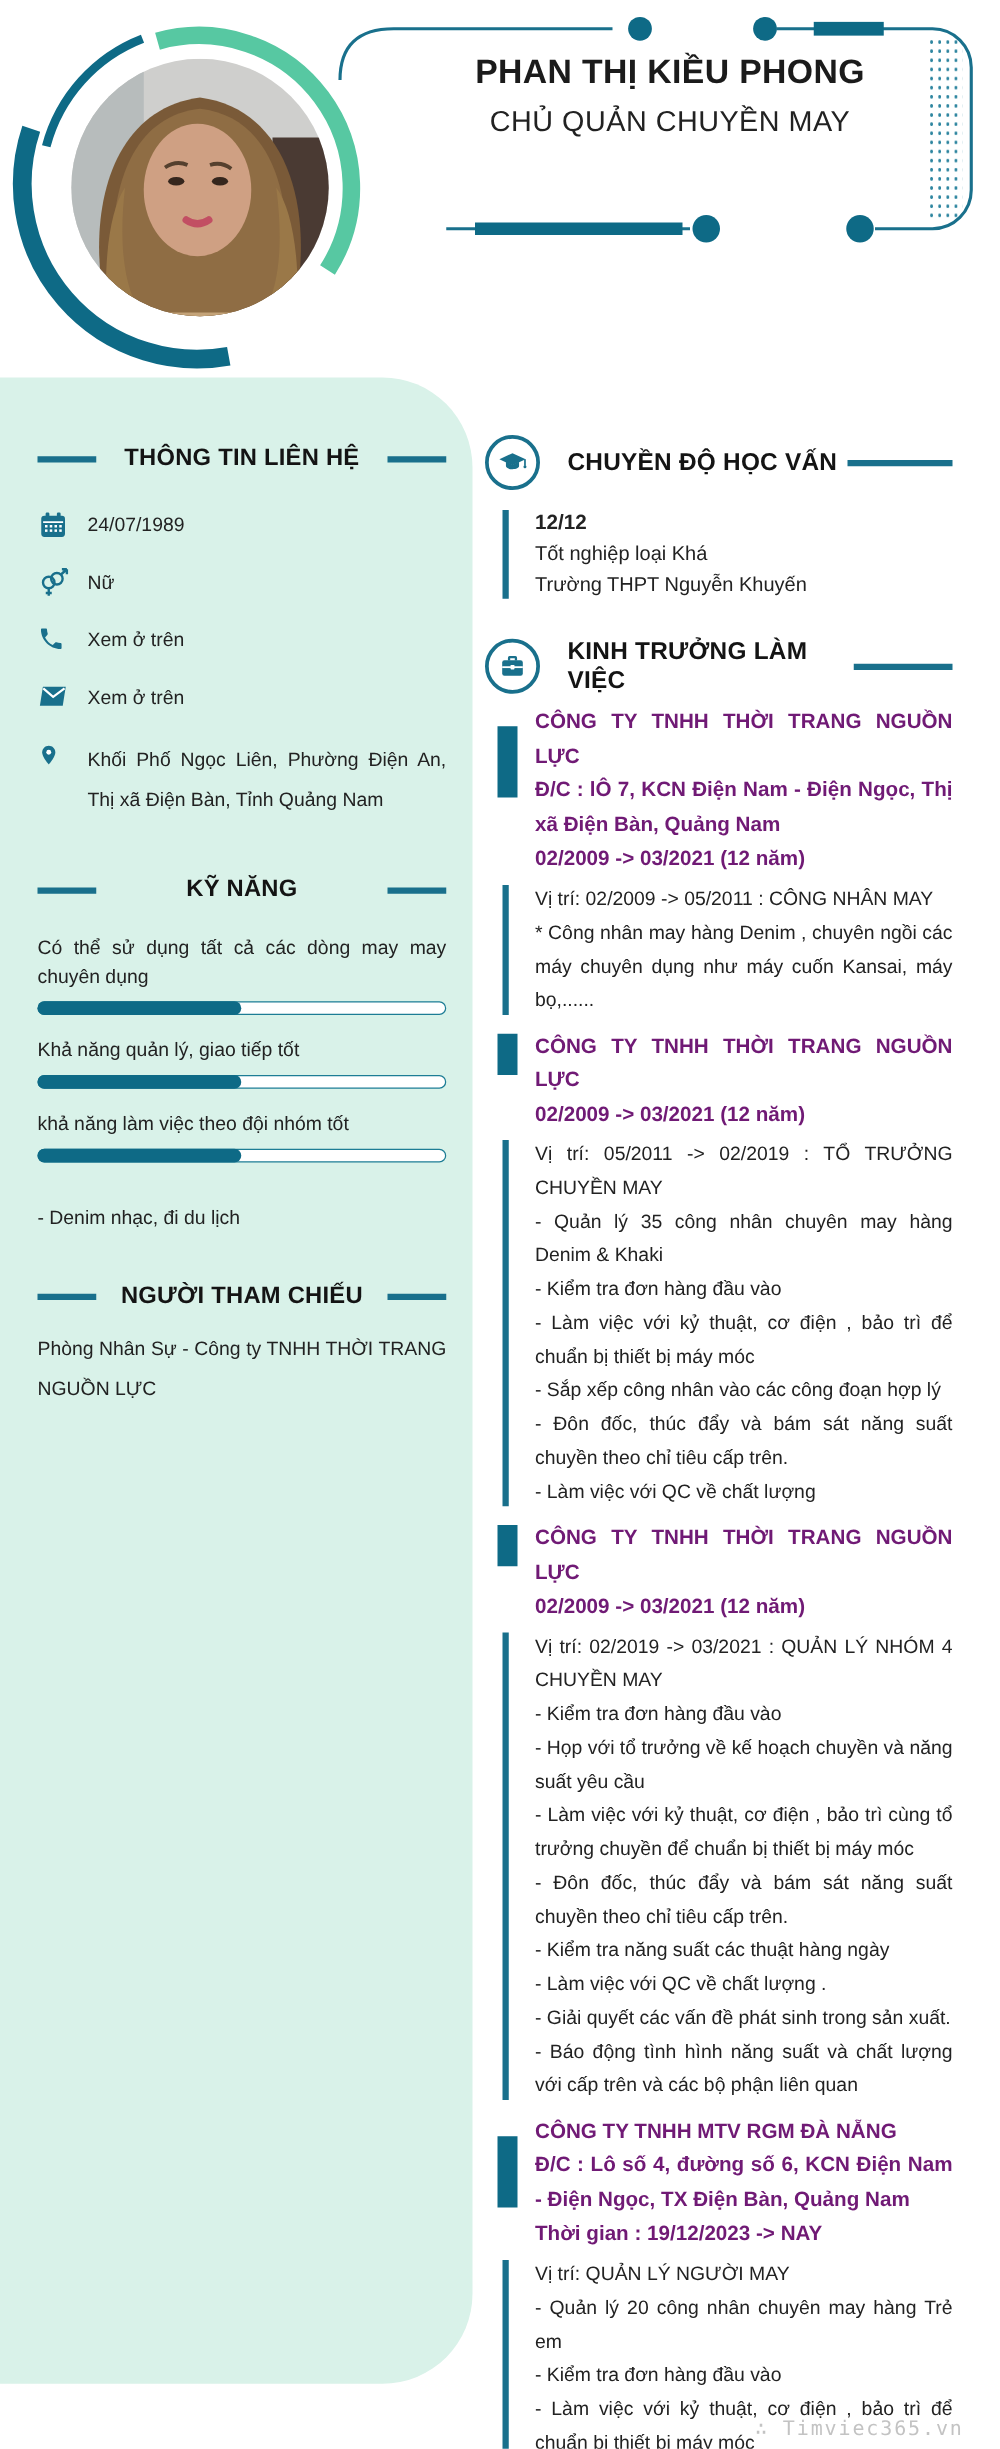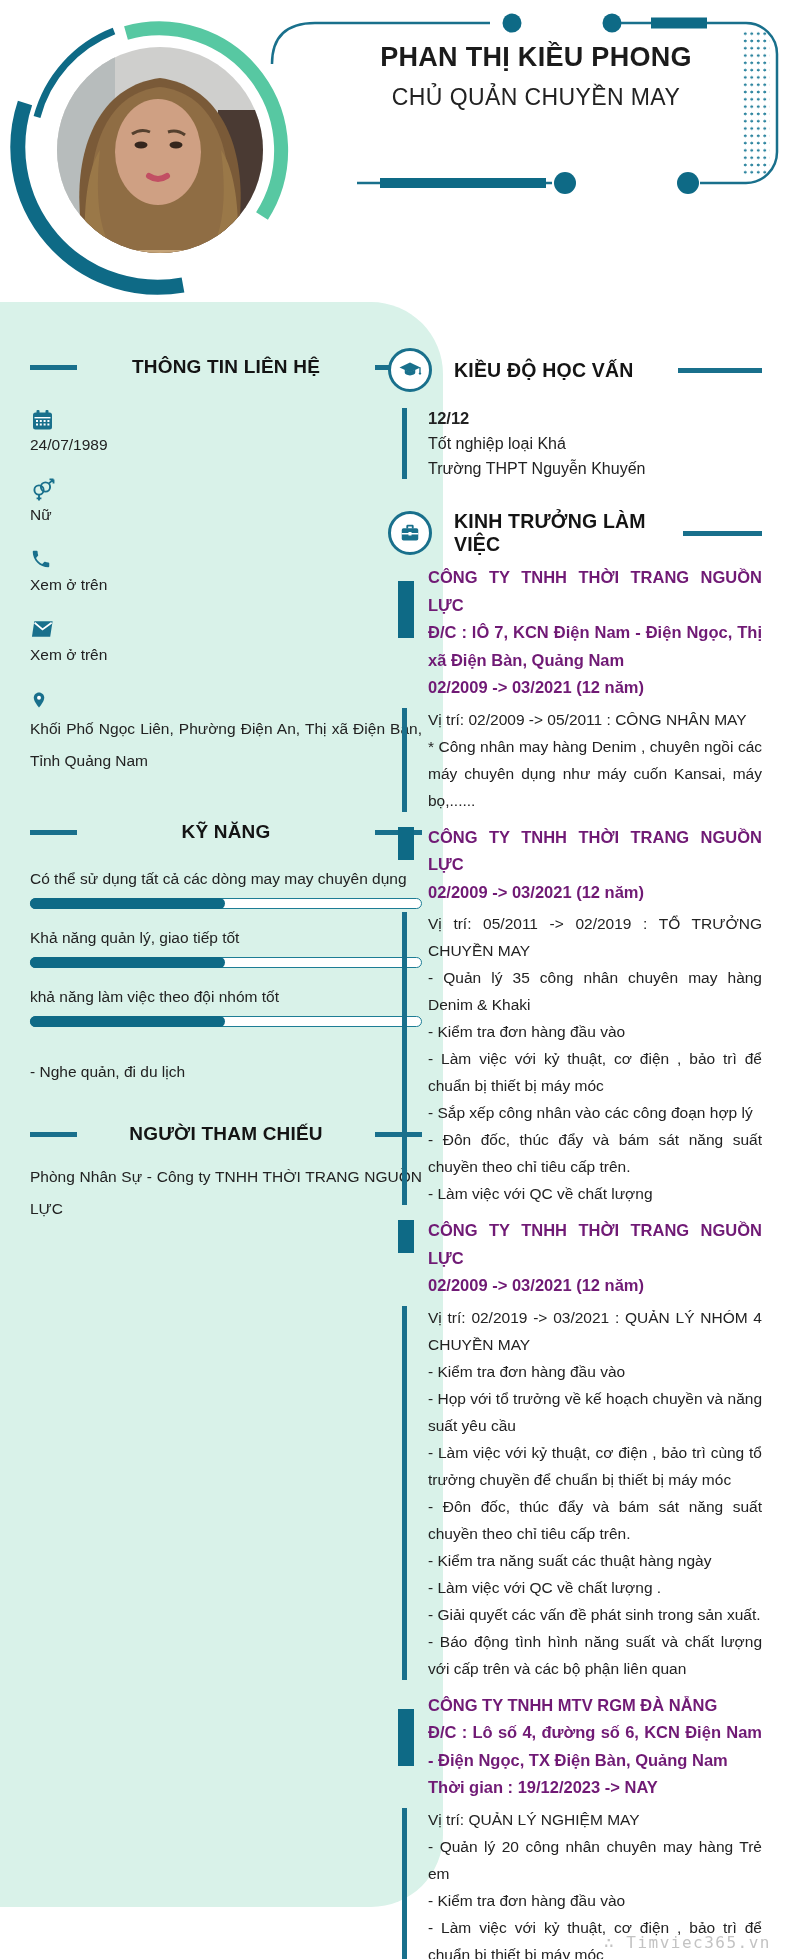--- a/index.html
+++ b/index.html
@@ -10,28 +10,28 @@
   
   .hdr-svg{position:absolute;left:0;top:0;}
   .name{position:absolute;left:330px;top:42px;width:412px;text-align:center;
     font-size:27px;font-weight:bold;color:#1b1b1b;letter-spacing:.3px;}
   .role{position:absolute;left:330px;top:84px;width:412px;text-align:center;
     font-size:23px;color:#222;letter-spacing:.4px;}
   .dots{position:absolute;left:742px;top:30px;width:28px;height:146px;
     background-image:radial-gradient(#2f86a0 1.1px, transparent 1.35px);
     background-size:6.5px 7.3px;}
   
-  .panel{position:absolute;left:0;top:302px;width:443px;height:1605px;
+  .panel{position:absolute;left:0;top:302px;width:378px;height:1605px;
     background:#d9f2e9;border-radius:0 72px 72px 0;}
   .panel-content{padding:54px 21px 0 30px;}
   .sec-head{display:flex;align-items:center;}
   .sec-head .dash{width:47px;height:5px;background:#19708c;flex:none;}
   .sec-head .t{flex:1;text-align:center;font-size:19px;font-weight:bold;color:#141414;letter-spacing:.2px;}
   .contact{margin-top:30px;}
-  .c-row{display:flex;align-items:flex-start;margin-bottom:21px;flex-direction:column;}
+  .c-row{display:flex;align-items:flex-start;margin-bottom:21px;}
   .c-ic{width:26px;height:24px;flex:none;margin-right:14px;}
   .c-ic svg{display:block;}
   .c-tx{font-size:15.5px;line-height:24px;color:#222;padding-top:1px;text-align:justify;}
   .c-row.addr .c-tx{line-height:32px;}
   .skills{margin-top:44px;}
   .sk-label{font-size:15.5px;line-height:23px;color:#222;text-align:justify;margin-bottom:8px;}
   .sk-bar{height:9px;border:1.5px solid #1d7d95;border-radius:6px;background:#fff;
     position:relative;margin-bottom:17px;}
   .sk-fill{position:absolute;left:-1px;top:-1px;bottom:-1px;background:#0e6a86;border-radius:6px;}
   .hobby-wrap{margin-top:36px;}
@@ -193,21 +193,21 @@
             <div class="sk-fill" style="width: 50%;"></div>
           </div>
           <div class="sk-label">khả năng làm việc theo đội nhóm tốt</div>
           <div class="sk-bar">
             <div class="sk-fill" style="width: 50%;"></div>
           </div>
         </div>
     </div>
 
     <div class="hobby-wrap">
-      <div class="hobby-tx">- Nghe quản, đi du lịch</div>
+      <div class="hobby-tx">- Denim nhạc, đi du lịch</div>
     </div>
 
     <div class="ref-wrap">
       <div class="sec-head">
         <span class="dash"></span>
         <span class="t">NGƯỜI THAM CHIẾU</span>
         <span class="dash"></span>
       </div>
       <div class="ref-tx">Phòng Nhân Sự - Công ty TNHH THỜI TRANG NGUỒN LỰC</div>
     </div>
@@ -219,21 +219,21 @@
 
   <div class="r-head">
     <span class="r-ic">
       <svg width="24" height="24" viewBox="0 0 32 32" fill="#19708c">
         <path d="M16 6 L30 12.5 L16 19 L2 12.5 Z"></path>
         <path d="M9 15.2 v4.6 c0 1.9 3.1 3.4 7 3.4 s7 -1.5 7 -3.4 v-4.6 l-7 3.2 z"></path>
         <rect x="28.4" y="12.5" width="1.8" height="7"></rect>
         <circle cx="29.3" cy="20.5" r="1.6"></circle>
       </svg>
     </span>
-    <span class="t">KIỀU ĐỘ HỌC VẤN</span>
+    <span class="t">CHUYỀN ĐỘ HỌC VẤN</span>
     <span class="dash"></span>
   </div>
   <div class="vblock edu-block" id="edu-block">
       <div class="edu-line b">12/12</div>
       <div class="edu-line">Tốt nghiệp loại Khá</div>
       <div class="edu-line">Trường THPT Nguyễn Khuyến</div>
     </div>
 
   <div class="r-head exp-head">
     <span class="r-ic">
@@ -288,21 +288,21 @@
         <div class="detail-line">- Giải quyết các vấn đề phát sinh trong sản xuất.</div>
         <div class="detail-line">- Báo động tình hình năng suất và chất lượng với cấp trên và các bộ phận liên quan</div>
       </div>
       <div class="job-header">
         <span class="mark" style="top: 17px; height: 57px;"></span>
         <div>CÔNG TY TNHH MTV RGM ĐÀ NẴNG</div>
         <div>Đ/C : Lô số 4, đường số 6, KCN Điện Nam - Điện Ngọc, TX Điện Bàn, Quảng Nam</div>
         <div>Thời gian : 19/12/2023  -&gt;  NAY</div>
       </div>
       <div class="vblock job-details">
-        <div class="detail-line">Vị trí:  QUẢN LÝ NGHIỆM MAY</div>
+        <div class="detail-line">Vị trí:  QUẢN LÝ NGƯỜI MAY</div>
         <div class="detail-line">- Quản lý 20 công nhân chuyên may hàng Trẻ em</div>
         <div class="detail-line">- Kiểm tra đơn hàng đầu vào</div>
         <div class="detail-line">- Làm việc với kỷ thuật, cơ điện , bảo trì để chuẩn bị thiết bị máy móc</div>
       </div>
     </div>
 
 </div>
 
 <div class="wm">∴ Timviec365.vn</div>
 

